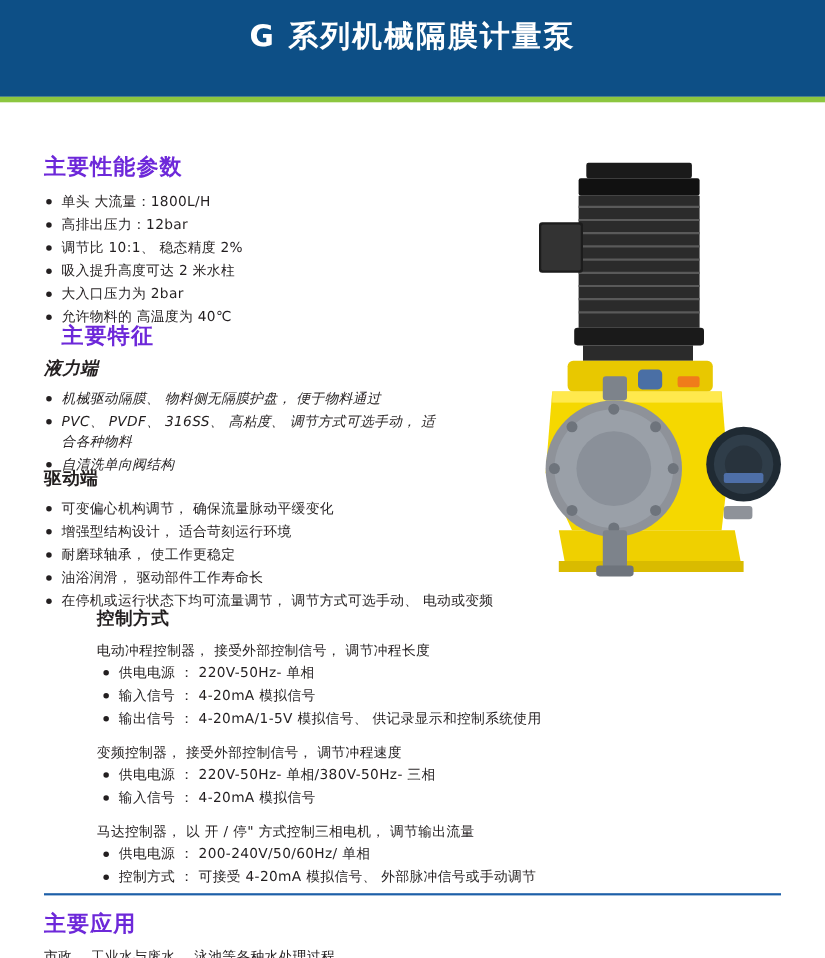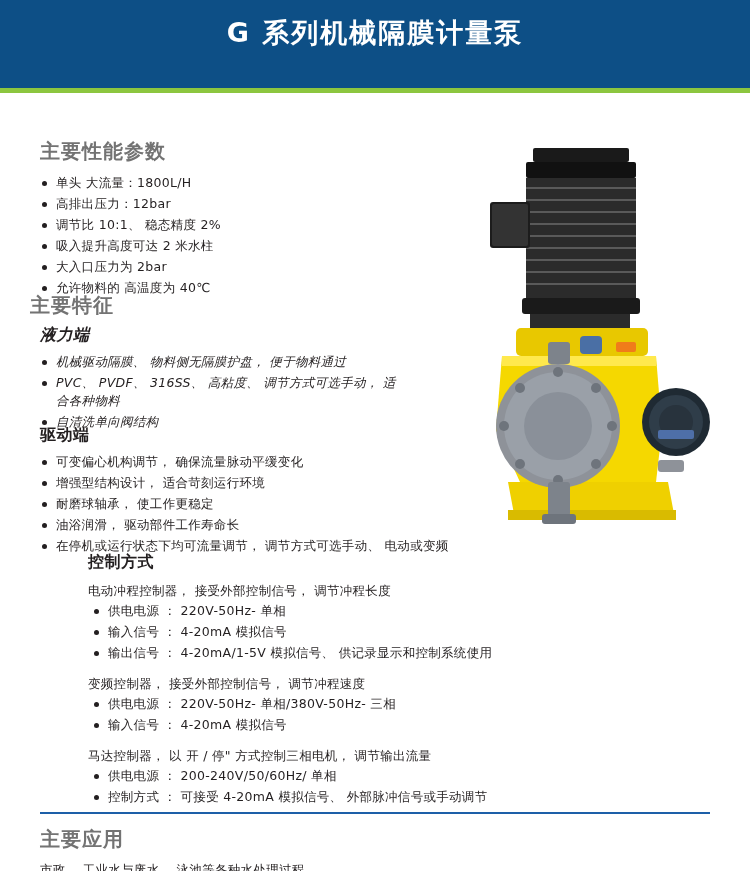--- a/index.html
+++ b/index.html
@@ -23,21 +23,21 @@
     display:flex;align-items:center;justify-content:center;
     color:#ffffff;font-size:27px;font-weight:bold;letter-spacing:2px;
   }
   .header-rule{
     position:absolute;left:0;top:88px;width:750px;height:5px;
     background:#8cc63f;
   }
 
   
   .h-blue{
-    color:#737373;font-size:20px;font-weight:bold;letter-spacing:1px;
+    color:#6d28d9;font-size:20px;font-weight:bold;letter-spacing:1px;
   }
   .h-sub{
     color:#231f20;font-size:16px;font-weight:bold;letter-spacing:.5px;
   }
 
   
   ul.b{margin:0;padding:0;list-style:none;}
   ul.b li{
     position:relative;padding-left:16px;margin:0 0 3px 0;
     font-size:12.5px;line-height:18px;letter-spacing:.3px;
@@ -47,21 +47,21 @@
     width:5px;height:5px;border-radius:50%;background:#231f20;
   }
   ul.b.wide li{padding-left:20px;}
   ul.b.wide li:before{left:6px;}
 
   .plain{font-size:12.5px;line-height:18px;letter-spacing:.3px;margin:0 0 4px 0;}
 
   
   #perf{position:absolute;left:40px;top:138px;width:340px;}
   #perf .h-blue{margin-bottom:9px;}
-  #feat{position:absolute;left:30px;top:292px;width:350px;}
+  #feat{position:absolute;left:56px;top:292px;width:350px;}
   #feat .h-blue{margin-bottom:9px;}
   #hydraulic{position:absolute;left:40px;top:325px;width:360px;font-style:italic;}
   #drive{position:absolute;left:40px;top:425px;width:470px;}
   .sub-gap{margin-bottom:7px;}
   #control{position:absolute;left:88px;top:552px;width:560px;}
   #apply{position:absolute;left:40px;top:826px;width:500px;}
 
   .ctl-group{margin-bottom:12px;}
   .ctl-lead{font-size:12.5px;line-height:19px;margin:0 0 2px 0;letter-spacing:.3px;}
 

